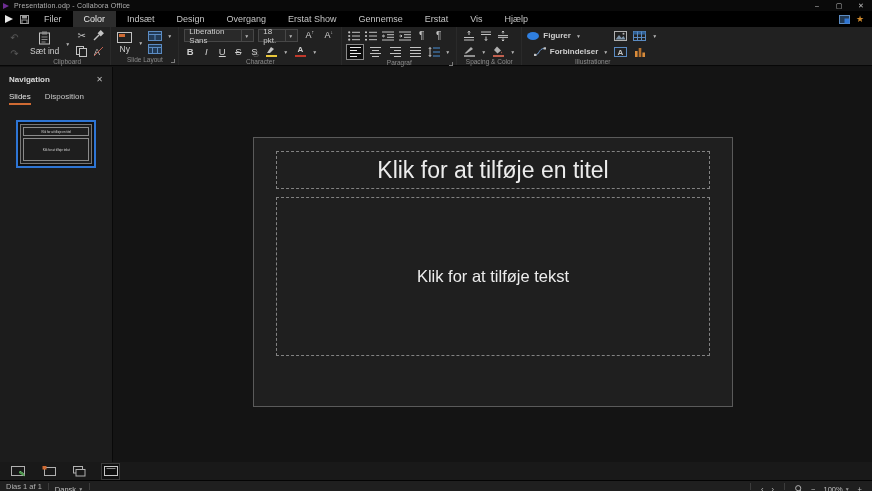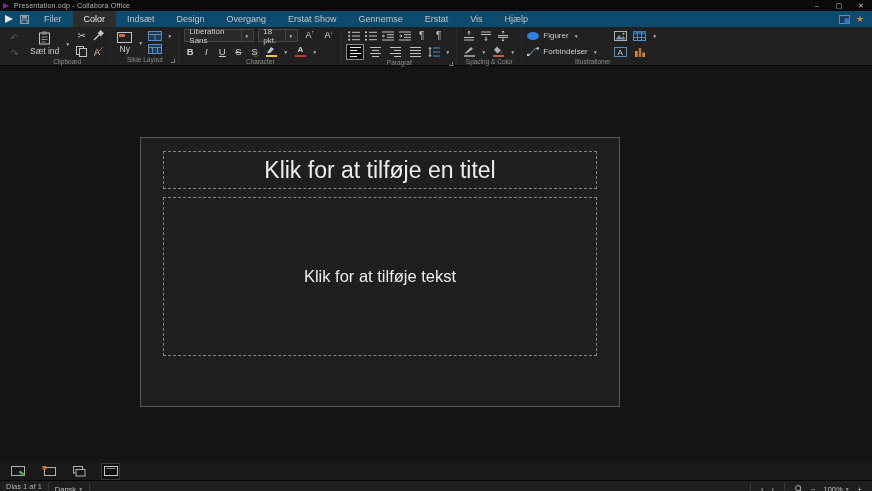--- a/index.html
+++ b/index.html
@@ -9,21 +9,21 @@
     background:#131313; font-family:"Liberation Sans", sans-serif;
     color:#c8c8c8; -webkit-font-smoothing:antialiased; cursor:default;
   }
   
   .titlebar { height:11px; background:#0a0a0a; display:flex; align-items:center; padding:0 0 0 3px; }
   .tb-logo { width:0; height:0; border-top:3.5px solid transparent; border-bottom:3.5px solid transparent; border-left:6px solid #6d2d93; margin-right:5px; }
   .tb-title { font-size:7px; color:#b0b0b0; letter-spacing:.2px; }
   .tb-controls { margin-left:auto; display:flex; height:100%; }
   .tb-btn { width:22px; height:100%; display:flex; align-items:center; justify-content:center; font-size:7px; color:#c0c0c0; }
   
-  .menubar { height:16px; background:#0c4a6e; display:flex; align-items:stretch; font-size:9px; }
+  .menubar { height:16px; background:#000000; display:flex; align-items:stretch; font-size:9px; }
   .mb-icons { display:flex; align-items:center; padding:0 4px 0 5px; gap:7px; }
   .mb-logo { width:0; height:0; border-top:4.5px solid transparent; border-bottom:4.5px solid transparent; border-left:8px solid #e8e8e8; }
   .mb-tab { padding:0 11px; display:flex; align-items:center; color:#c4c4c4; }
   .mb-tab.active { background:#2d2d2d; color:#e8e8e8; }
   .mb-right { margin-left:auto; display:flex; align-items:center; gap:6px; padding-right:8px; }
   .mb-star { color:#cf8a2d; font-size:9px; }
   
   .toolbar { height:39px; background:#212121; border-bottom:1px solid #070707; display:flex; align-items:stretch; padding-left:2px; }
   .tgroup { display:flex; flex-direction:column; border-right:1px solid #2a2a2a; padding:2px 5px 0 5px; }
   .tgroup:last-child { border-right:none; }
@@ -348,21 +348,21 @@
               <div class="bar" style="background:#c0604f;"></div>
             </div>
             <div class="caret">▼</div>
           </div>
         </div>
       </div>
       <div class="tg-label">Spacing &amp; Color</div>
     </div>
 
     <div class="tgroup">
-      <div class="tg-body" style="align-items:stretch;">
+      <div class="tg-body" style="align-items:stretch;font-weight:bold;">
         <div class="tg-col" style="flex:1;">
           <div class="tg-row">
             <div style="display:flex; align-items:center; gap:4px; width:82px;">
               <div style="width:12px;height:8px;border-radius:50%;background:#2f7fe0;"></div>
               <span style="font-size:8px;color:#cdcdcd;">Figurer</span>
               <span class="caret">▼</span>
             </div>
             <div class="ic">
               <svg width="13" height="10" viewBox="0 0 13 10">
                   <rect x="0.5" y="0.5" width="12" height="9" fill="none" stroke="#b0b0b0"></rect>
@@ -373,21 +373,21 @@
             <div class="ic">
               <svg width="13" height="10" viewBox="0 0 13 10">
                   <rect x="0.5" y="0.5" width="12" height="9" fill="none" stroke="#5b8bc2"></rect>
                   <rect x="0.5" y="0.5" width="12" height="3" fill="#2e5f94"></rect>
                   <path d="M0.5 6.5h12 M4.5 0.5v9 M8.5 0.5v9" stroke="#5b8bc2"></path>
                 </svg>
             </div>
             <div class="caret">▼</div>
           </div>
           <div class="tg-row">
-            <div style="display:flex; align-items:center; gap:4px; width:82px;">
+            <div style="display:flex; align-items:center; gap:4px; width:82px;justify-content:flex-end;">
               <svg width="12" height="9" viewBox="0 0 12 9">
                   <path d="M1.5 8 C5 8 5 1.5 10 1.5" fill="none" stroke="#6f9fd8"></path>
                   <rect x="0" y="6.8" width="2.4" height="2.2" fill="#c3c3c3"></rect>
                   <rect x="9.6" y="0.3" width="2.4" height="2.2" fill="#c3c3c3"></rect>
                 </svg>
               <span style="font-size:8px;color:#cdcdcd;">Forbindelser</span>
               <span class="caret">▼</span>
             </div>
             <div class="ic">
               <svg width="13" height="10" viewBox="0 0 13 10">
@@ -405,20 +405,40 @@
           </div>
         </div>
       </div>
       <div class="tg-label">Illustrationer</div>
     </div>
 
   </div>
 
   <div class="main">
 
+    <div class="sidebar">
+      <div class="sb-head">
+        <div class="sb-title">Navigation</div>
+        <div class="sb-close">✕</div>
+      </div>
+      <div class="sb-tabs">
+        <div class="sb-tab active">Slides</div>
+        <div class="sb-tab">Disposition</div>
+      </div>
+      <div class="thumb">
+        <div class="thumb-slide">
+          <div class="thumb-title">
+              <span class="thumb-txt">Klik for at tilføje en titel</span>
+            </div>
+          <div class="thumb-body">
+              <span class="thumb-txt">Klik for at tilføje tekst</span>
+            </div>
+        </div>
+      </div>
+    </div>
 
     <div class="canvas">
       <div class="slide">
         <div class="ph ph-title">Klik for at tilføje en titel</div>
         <div class="ph ph-body">Klik for at tilføje tekst</div>
       </div>
     </div>
   </div>
 
   <div class="viewbar">

